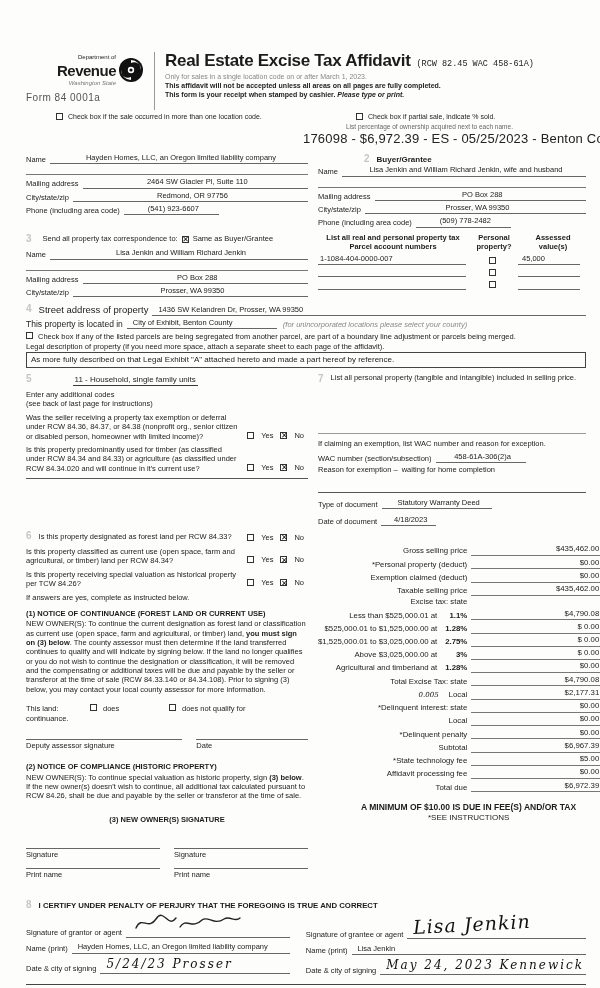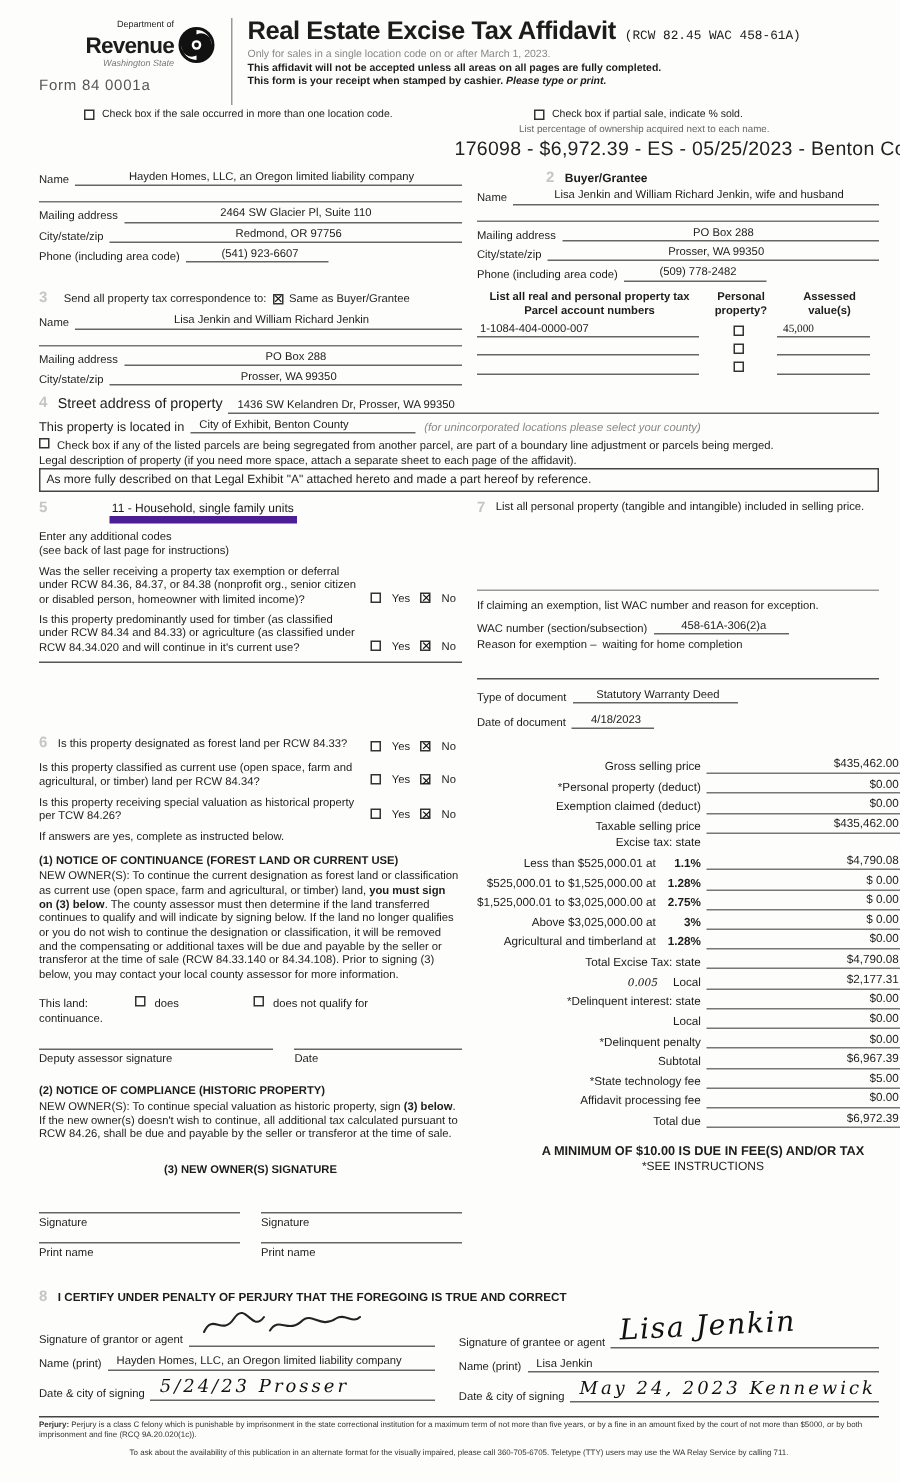--- a/index.html
+++ b/index.html
@@ -4,21 +4,21 @@
 <style>
   * { margin:0; padding:0; box-sizing:border-box; }
   html,body { background:#e8e8e8; }
   .page {
     width:600px; height:988px; background:#fdfdfc; margin:0 auto;
     font-family:"Liberation Sans", sans-serif; color:#1c1c1c;
     font-size:7.5px; line-height:1.25; position:relative; overflow:hidden;
     padding:8px 14px 0 26px;
   }
   
-  .hdr { display:flex; align-items:flex-start; margin-bottom:2px; }
+  .hdr { display:flex; align-items:flex-start; margin-bottom:2px;margin-top:40px; }
   .logo-block { width:118px; flex:0 0 118px; padding-top:6px; }
   .logo-row { display:flex; align-items:center; }
   .logo-txt { text-align:right; flex:1; }
   .dept-of { font-size:6px; }
   .rev-name { font-size:15px; font-weight:bold; letter-spacing:-0.5px; }
   .wa-state { font-size:6px; color:#777; font-style:italic; }
   .swirl { margin-left:2px; }
   .form-no { font-size:10px; color:#555; margin-top:4px; letter-spacing:0.5px; }
   .hdr-div { width:1px; background:#999; height:58px; margin:4px 10px 0 10px; }
   .title-block { flex:1; padding-top:2px; }
@@ -47,31 +47,31 @@
   .cols { display:flex; }
   .colL { width:292px; flex:0 0 292px; padding-right:10px; }
   .colR { flex:1; }
   .gap4 { height:4px; } .gap8 { height:8px; } .gap12 { height:12px; }
   
   .parcel-hdr { display:flex; font-weight:bold; text-align:center; margin-bottom:2px; }
   .ph1 { width:150px; } .ph2 { width:52px; } .ph3 { width:66px; }
   .parcel-row { display:flex; align-items:flex-end; margin-bottom:3px; }
   .p-num { width:148px; border-bottom:1px solid #666; padding:0 2px 1px 2px; min-height:9px; }
   .p-cb { width:52px; text-align:center; }
-  .p-val { width:62px; border-bottom:1px solid #666; padding:0 2px 1px 4px; min-height:9px;font-family:Liberation Serif, serif; }
+  .p-val { width:62px; border-bottom:1px solid #666; padding:0 2px 1px 4px; min-height:9px; }
   
   .street-row { display:flex; align-items:flex-end; margin-top:4px; }
   .street-label { font-size:9.5px; white-space:nowrap; margin-right:4px; }
   .located-row { display:flex; align-items:flex-end; margin-top:2px; }
   .loc-val { width:150px; border-bottom:1px solid #666; padding:0 2px 1px 6px; white-space:nowrap; }
   .loc-note { color:#888; font-style:italic; margin-left:6px; }
   .cb-line { display:flex; gap:5px; margin-top:3px; align-items:flex-start; }
   .legal-box { border:1px solid #444; padding:2px 4px; font-size:8px; margin-top:1px; }
   
-  .use-code { font-size:8px; margin-left:34px; border-bottom:5px solid #4c1d95; display:inline-block; padding:0 2px; }
+  .use-code { font-size:8px; margin-left:34px; border-bottom:1px solid #4c1d95; display:inline-block; padding:0 2px; }
   .qrow { display:flex; align-items:flex-end; margin-top:4px; }
   .qtext { flex:1; padding-right:6px; }
   .yn { white-space:nowrap; display:flex; gap:3px; align-items:center; padding-bottom:1px; }
   .yn span { margin-right:4px; }
   .hrule { border-top:1px solid #555; margin:5px 0; }
   .hrule-lt { border-top:1px solid #999; margin:5px 0; }
   
   .ntitle { font-weight:bold; font-size:7.5px; margin-top:6px; }
   .nbody { margin-top:1px; text-align:left; }
   .land-row { display:flex; margin-top:10px; gap:6px; align-items:flex-start; }

